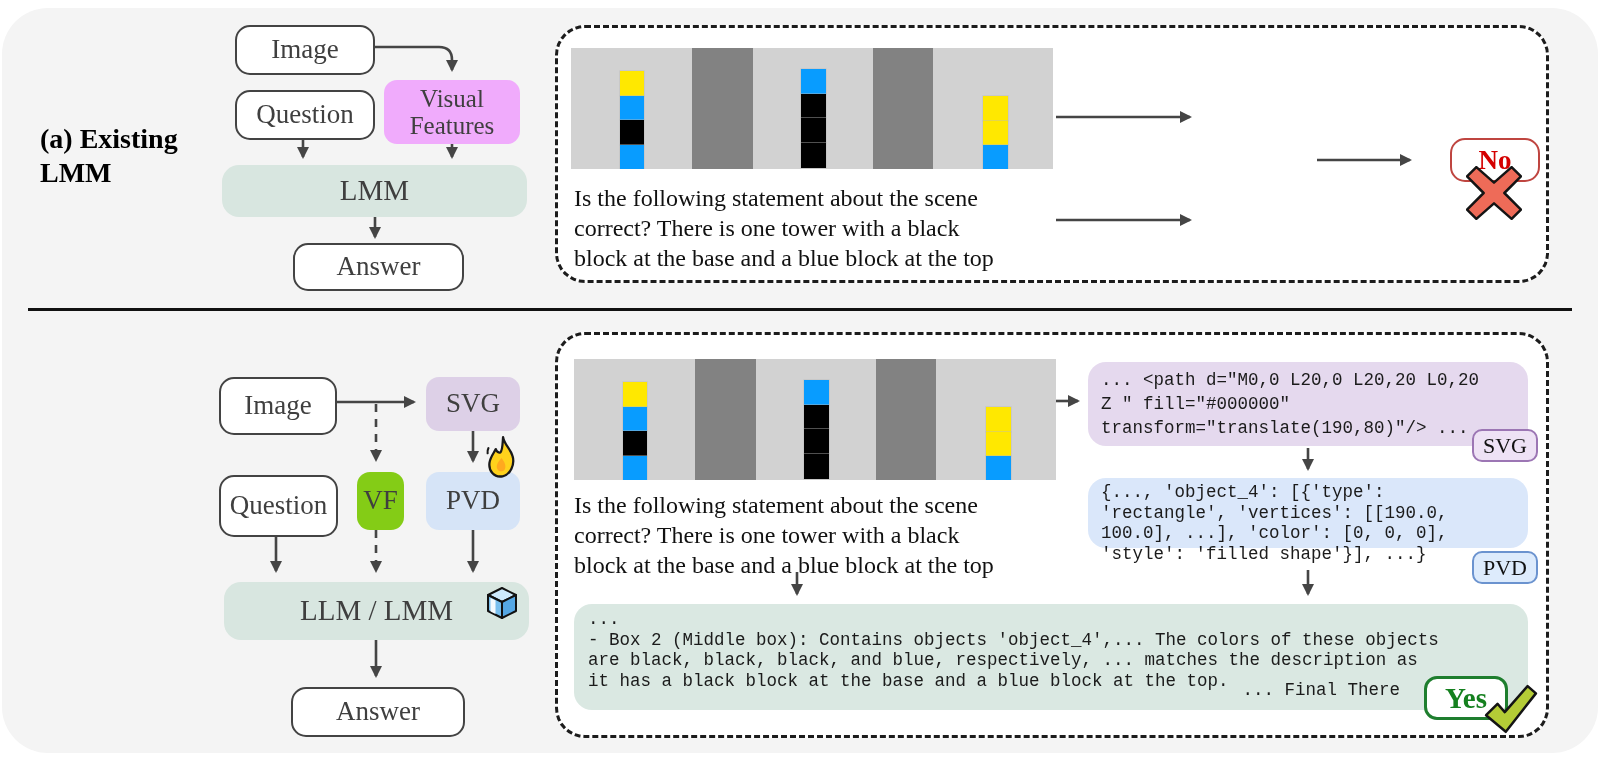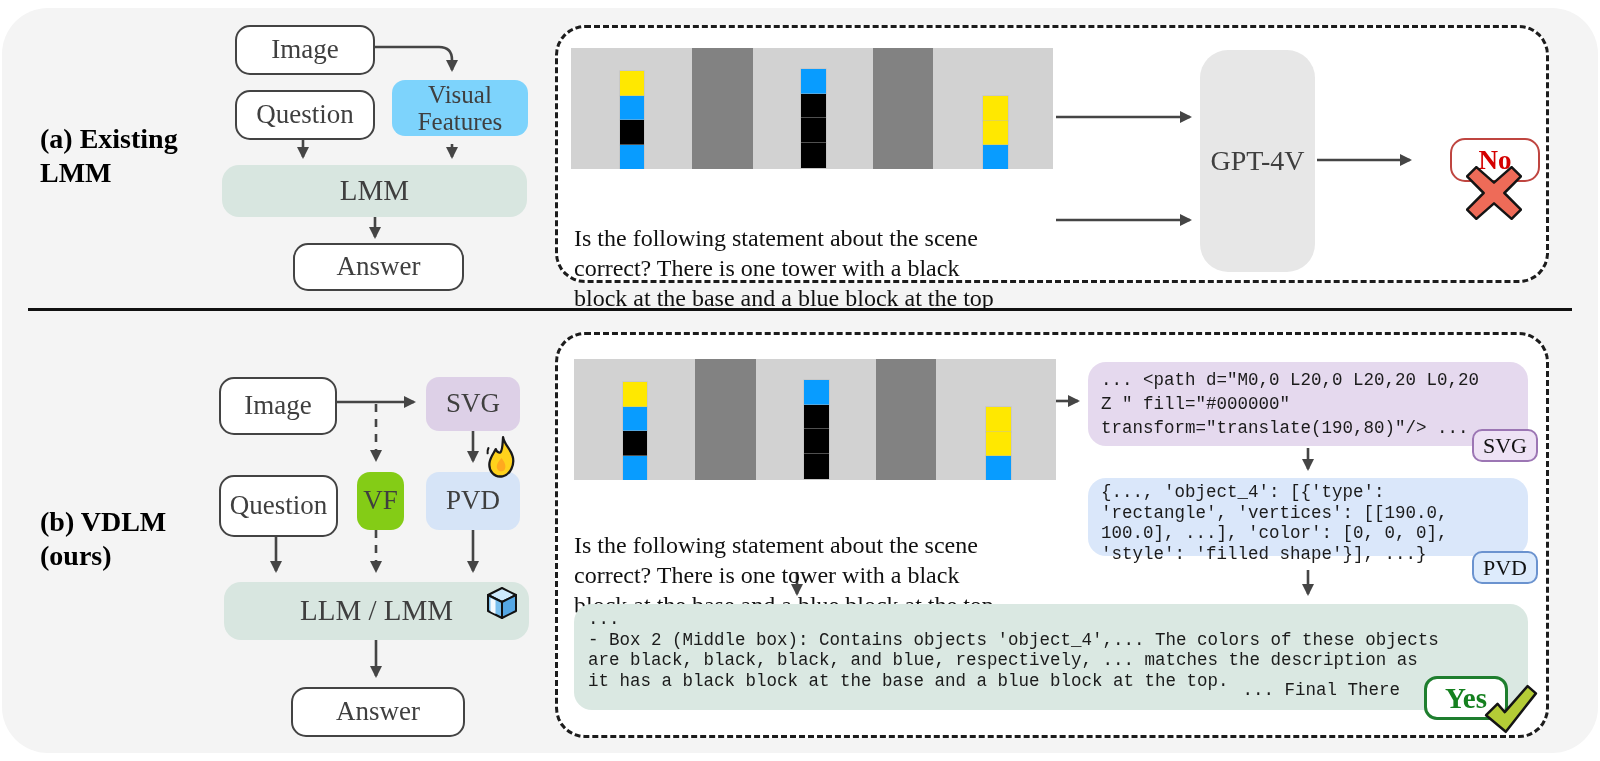--- a/index.html
+++ b/index.html
@@ -15,21 +15,21 @@
         color:#3f3f3f;text-align:center;font-size:27px;line-height:1.1;}
   .outlined{background:#fff;border:2.5px solid #434343;border-radius:15px;}
   .fill{border-radius:13px;}
   .prelines{white-space:pre-line;}
   .label{position:absolute;font-weight:bold;color:#000;white-space:pre-line;
          font-size:28px;line-height:1.2;}
   .dashedbox{position:absolute;background:#fff;border:3px dashed #1c1c1c;border-radius:30px;box-sizing:border-box;}
   .scene{position:absolute;overflow:hidden;}
   .pillar{position:absolute;top:0;height:100%;}
   .block{position:absolute;box-shadow:0 0 0 0.5px rgba(188,188,188,.85);}
-  .qtext{position:absolute;white-space:pre-line;font-size:24px;line-height:30px;color:#111;margin-top:40px;}
+  .qtext{position:absolute;white-space:pre-line;font-size:24px;line-height:30px;color:#111;}
   .codebox{position:absolute;font-family:"Liberation Mono","DejaVu Sans Mono",monospace;
            white-space:pre-wrap;color:#1b1b1b;box-sizing:border-box;}
   .svgcode{background:#e5d9ee;border-radius:18px;font-size:17.5px;line-height:24px;padding:6px 13px;}
   .pvdcode{background:#dae7fa;border-radius:18px;font-size:17.5px;line-height:20.5px;padding:4px 13px;}
   .greenbox{position:absolute;background:#dae8e2;border-radius:18px;}
   .greentext{position:absolute;left:0;top:0;width:100%;box-sizing:border-box;
              font-family:"Liberation Mono","DejaVu Sans Mono",monospace;
              white-space:pre-wrap;font-size:17.5px;line-height:20.5px;color:#1b1b1b;padding:5px 14px;}
   .finalline{position:absolute;right:128px;bottom:10px;
              font-family:"Liberation Mono","DejaVu Sans Mono",monospace;
@@ -112,37 +112,34 @@
     <path class="arr" marker-end="url(#ah)" d="M797,572 V594"></path>
     <path class="arr" marker-end="url(#ah)" d="M1308,448 V469"></path>
     <path class="arr" marker-end="url(#ah)" d="M1308,570 V594"></path>
   </svg>
 
   <div class="label" style="left:40px;top:122px;width:160px;">(a) Existing
 LMM</div>
 
   <div class="node outlined" style="left:235px;top:25px;width:136px;height:46px;">Image</div>
   <div class="node outlined" style="left:235px;top:90px;width:136px;height:46px;">Question</div>
-  <div class="node fill prelines" style="left:392px;top:80px;width:136px;height:56px;background:#7dd3fc;font-size:25px;">Visual
+  <div class="node fill prelines" style="left:384px;top:80px;width:136px;height:64px;background:#f0abfc;font-size:25px;">Visual
 Features</div>
   <div class="node fill" style="left:222px;top:165px;width:305px;height:52px;background:#d8e6e0;border-radius:17px;font-size:29px;">LMM</div>
   <div class="node outlined" style="left:293px;top:243px;width:167px;height:44px;">Answer</div>
 
   <div class="qtext" style="left:574px;top:183px;width:482px;">Is the following statement about the scene
 correct? There is one tower with a black
 block at the base and a blue block at the top</div>
-  <div class="node fill" style="left:1200px;top:50px;width:115px;height:222px;background:#e7e7e7;border-radius:28px;font-size:28px;">GPT-4V</div>
   <div class="badge nobadge" style="left:1418px;top:138px;width:90px;height:44px;">No</div>
 
   <svg class="icon" style="left:1466px;top:166px;" width="56" height="54" viewBox="0 0 54 52">
     <path d="M10 1 L27 16 L44 1 L53 10 L37 26 L53 42 L44 51 L27 36 L10 51 L1 42 L17 26 L1 10 Z" fill="#ee6b58" stroke="#141414" stroke-width="2.4" stroke-linejoin="round"></path>
   </svg>
 
-  <div class="label" style="left:40px;top:505px;width:160px;">(b) VDLM
-(ours)</div>
 
   <div class="node outlined" style="left:219px;top:377px;width:114px;height:54px;">Image</div>
   <div class="node fill" style="left:426px;top:377px;width:94px;height:54px;background:#ddd0e7;">SVG</div>
   <div class="node outlined" style="left:219px;top:475px;width:115px;height:58px;">Question</div>
   <div class="node fill" style="left:357px;top:472px;width:47px;height:58px;background:#84cc16;">VF</div>
   <div class="node fill" style="left:426px;top:472px;width:94px;height:58px;background:#d6e4f7;">PVD</div>
   <div class="node fill" style="left:224px;top:582px;width:305px;height:58px;background:#d8e6e0;border-radius:17px;font-size:29px;box-sizing:border-box;">LLM / LMM</div>
   <div class="node outlined" style="left:291px;top:687px;width:170px;height:46px;">Answer</div>
 
   <svg class="icon" style="left:485px;top:435px;" width="32" height="46" viewBox="0 0 30 44">
@@ -160,21 +157,21 @@
 
   <div class="qtext" style="left:574px;top:490px;width:482px;">Is the following statement about the scene
 correct? There is one tower with a black
 block at the base and a blue block at the top</div>
 
   <div class="codebox svgcode" style="left:1088px;top:362px;width:440px;height:84px;">... &lt;path d="M0,0 L20,0 L20,20 L0,20
 Z " fill="#000000"
 transform="translate(190,80)"/&gt; ...</div>
   <div class="badge svgbadge" style="left:1472px;top:429px;width:66px;height:33px;">SVG</div>
 
-  <div class="codebox pvdcode" style="left:1088px;top:478px;width:440px;height:78px;">{..., 'object_4': [{'type':
+  <div class="codebox pvdcode" style="left:1088px;top:478px;width:440px;height:70px;">{..., 'object_4': [{'type':
 'rectangle', 'vertices': [[190.0,
 100.0], ...], 'color': [0, 0, 0],
 'style': 'filled shape'}], ...}</div>
   <div class="badge pvdbadge" style="left:1472px;top:551px;width:66px;height:33px;">PVD</div>
 
   <div class="greenbox" style="left:574px;top:604px;width:954px;height:106px;">
     <div class="greentext">...
 - Box 2 (Middle box): Contains objects 'object_4',... The colors of these objects
 are black, black, black, and blue, respectively, ... matches the description as
 it has a black block at the base and a blue block at the top.</div>

